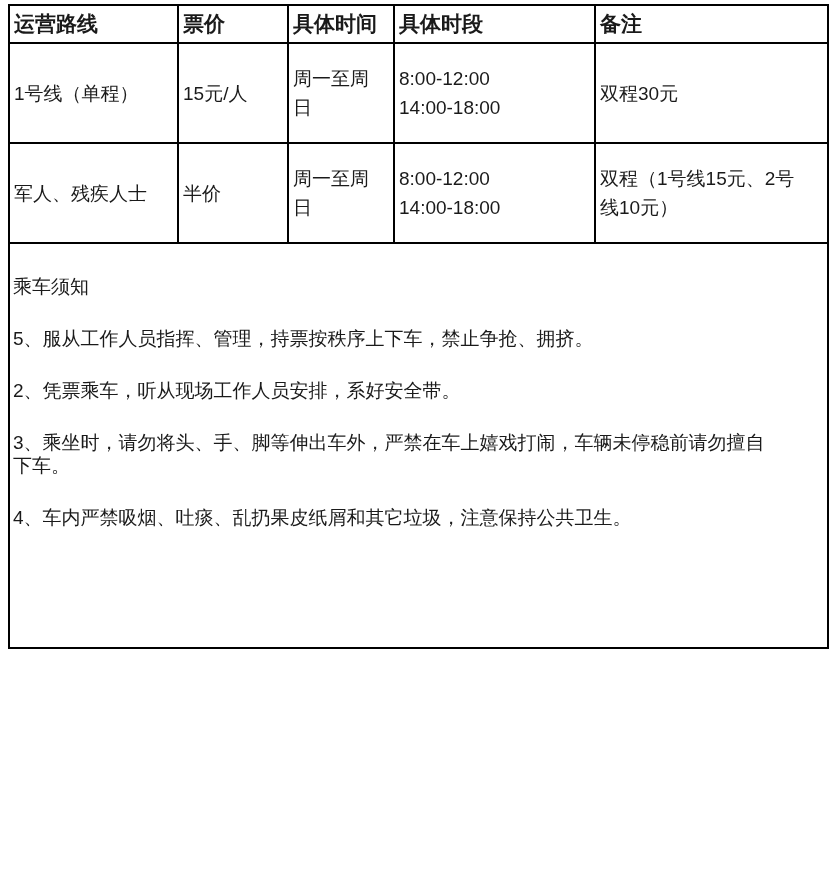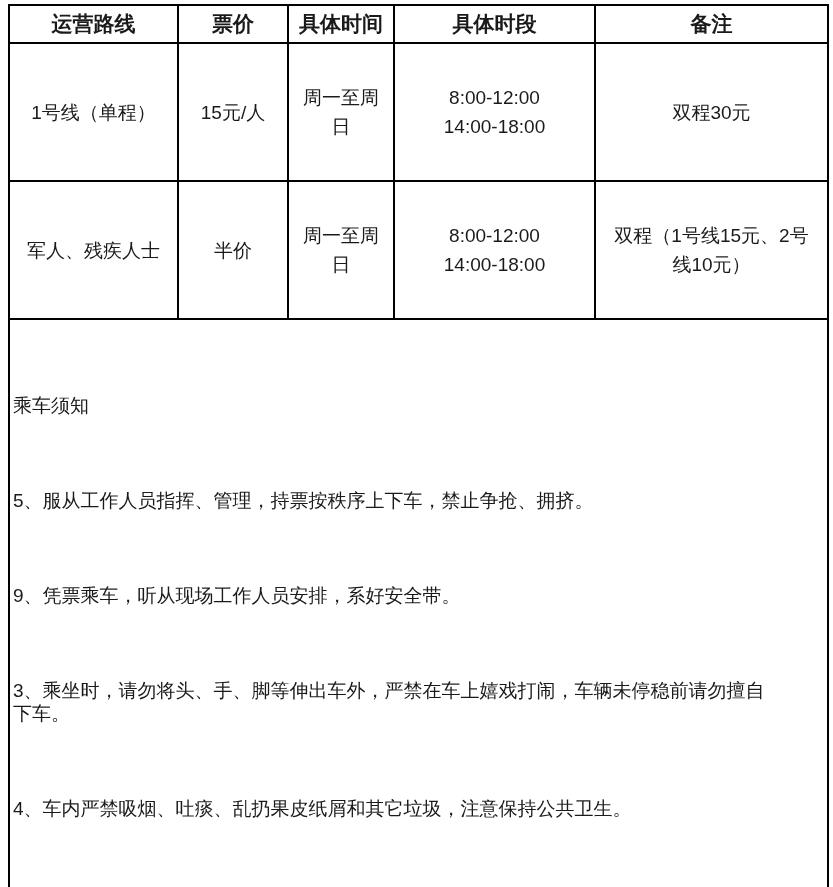--- a/index.html
+++ b/index.html
@@ -17,53 +17,52 @@
   table.fare-table {
     border-collapse: collapse;
     table-layout: fixed;
     width: 819px;
     margin: 4px 0 0 8px;
     background: #ffffff;
   }
   .fare-table th,
   .fare-table td {
     border: 2px solid #000000;
-    text-align: center;
+    text-align: left;
     vertical-align: middle;
     white-space: pre-line;
     padding: 0 4px;
     overflow: hidden;
   }
   .fare-table thead tr {
     height: 38px;
   }
   .fare-table th {
     font-size: 21px;
     font-weight: bold;
     color: #1a1a1a;
   }
   .fare-table tbody tr.data-row {
-    height: 138px;
+    height: 100px;
   }
   .fare-table tbody td {
     font-size: 19px;
     line-height: 29px;
   }
   .fare-table tr.notice-row td {
     height: 282px;
     vertical-align: top;
     text-align: left;
     padding: 2px 5px 2px 3px;
   }
   .notice-line {
     font-size: 19px;
     line-height: 23px;
     white-space: pre-line;
     color: #1a1a1a;
-    margin-top: 43px;
   }
 </style>
 </head>
 <body>
 
 <table class="fare-table">
   <colgroup>
     <col style="width:169px">
     <col style="width:110px">
     <col style="width:106px">
@@ -96,21 +95,21 @@
 日</td>
       <td>8:00-12:00
 14:00-18:00</td>
       <td>双程（1号线15元、2号
 线10元）</td>
     </tr>
     <tr class="notice-row">
       <td colspan="5">
         <div class="notice-line">乘车须知</div>
         <div class="notice-line">5、服从工作人员指挥、管理，持票按秩序上下车，禁止争抢、拥挤。</div>
-        <div class="notice-line">9、凭票乘车，听从现场工作人员安排，系好安全带。</div>
+        <div class="notice-line">2、凭票乘车，听从现场工作人员安排，系好安全带。</div>
         <div class="notice-line">3、乘坐时，请勿将头、手、脚等伸出车外，严禁在车上嬉戏打闹，车辆未停稳前请勿擅自
 下车。</div>
         <div class="notice-line">4、车内严禁吸烟、吐痰、乱扔果皮纸屑和其它垃圾，注意保持公共卫生。</div>
         
         
         
       </td>
     </tr>
   </tbody>
 </table>

